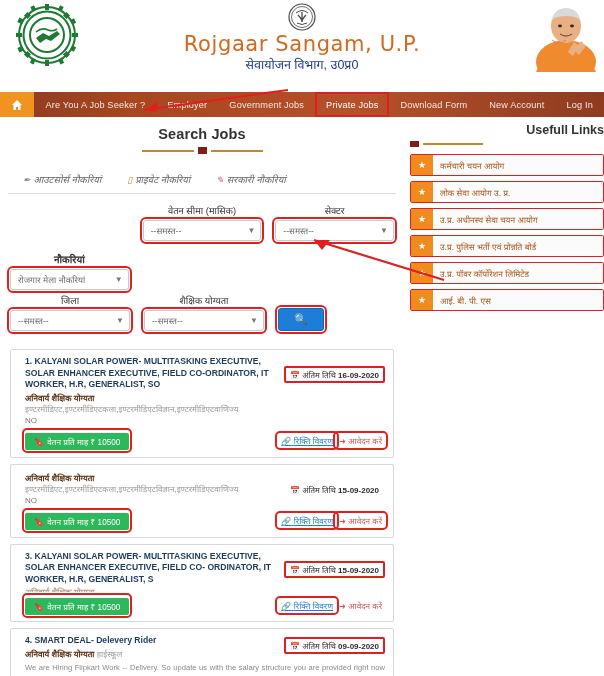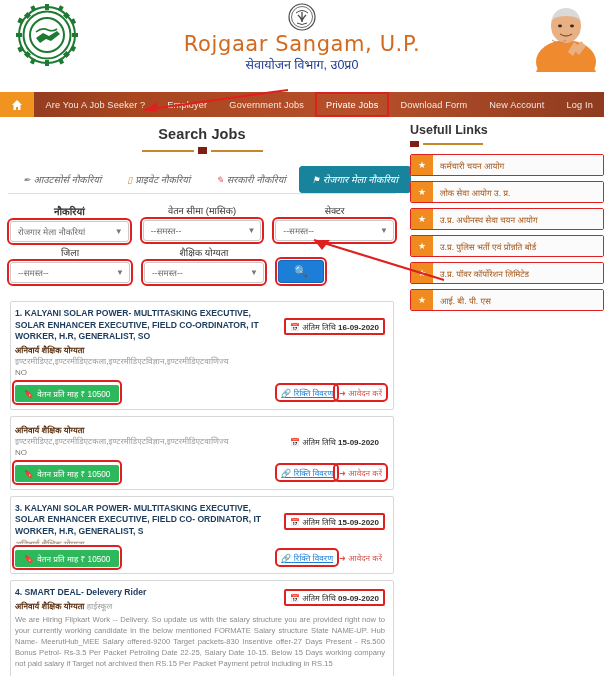--- a/index.html
+++ b/index.html
@@ -87,40 +87,40 @@
   .form { padding: 10px 2px 12px 2px; }
   .form-row { display: flex; gap: 14px; }
   .fld { display: flex; flex-direction: column; }
   .fld.w1 { width: 120px; }
   .fld.w2 { width: 120px; }
   .fld.w3 { width: 120px; }
   .fld-label {
     font-size: 9.4px; text-align: center; color: #333; padding-bottom: 3px;
     white-space: nowrap;
   }
-  .fld-label.bold { font-weight: bold; font-size: 10px; }
+  .fld-label.bold { font-weight: bold; font-size: 10px; margin-top: 48px; }
   .sel {
     position: relative; height: 21px; border: 1px solid #c9c9c9; border-radius: 3px;
     background: #fff; display:flex; align-items:center; padding: 0 16px 0 7px;
     font-size: 8.6px; color: #6a6a6a;
   }
   .sel .chev {
     position:absolute; right: 5px; top: 50%; transform: translateY(-55%);
     font-size: 8px; color: #777;
   }
   .redbox { outline: 2px solid #e02020; outline-offset: 1px; }
   .searchbtn {
     width: 46px; height: 23px; background:#1c7ed6; border-radius:3px;
     display:flex; align-items:center; justify-content:center; color:#fff;
     font-size: 11px; border: 1px solid #1565b8; cursor:pointer;
   }
   .searchbtn-wrap { display:flex; align-items:flex-end; padding-bottom:0px; }
 
   
-  .ul-title { font-size: 12.5px; font-weight: bold; color: #333; }
+  .ul-title { font-size: 12.5px; font-weight: bold; color: #333; text-align: right; }
   .ul-deco { display:flex; align-items:center; margin-top: 4px; margin-bottom: 7px; }
   .ul-deco .sq { width: 9px; height: 6px; background:#7d1f13; }
   .ul-deco .line { width: 60px; height: 2px; background:#c8872a; margin-left: 4px; }
   .ul-item {
     display:flex; align-items:stretch; margin-bottom: 5px;
     border: 1px solid #e02020; border-radius: 2px; background:#fff;
     height: 22px; overflow:hidden; cursor:pointer;
   }
   .ul-star {
     width: 22px; background:#ef8b1f; color:#fff; display:flex;
@@ -128,21 +128,21 @@
   }
   .ul-text {
     flex:1; display:flex; align-items:center; padding-left: 7px;
     font-size: 8.4px; color: #a85a1e; background:#fbfbfb;
   }
 
   
   .jobs { padding: 6px 2px 0 2px; }
   .job-card {
     border: 1px solid #d8d8d8; border-radius: 2px; background:#fff;
-    margin-bottom: 6px; padding: 6px 8px 7px 4px; position: relative;
+    margin-bottom: 6px; padding: 6px 8px 7px 14px; position: relative;
   }
   .job-card.clipped { padding-bottom: 6px; }
   .job-title {
     font-size: 8.6px; font-weight: bold; color:#1b3a5c; line-height: 11.5px;
     padding-right: 104px;
   }
   .job-qual {
     font-size: 8.2px; color: #2b2b2b; line-height: 11px; margin-top: 2px;
     padding-right: 100px;
   }
@@ -284,23 +284,20 @@
       <div class="tabs">
         <div class="tab outsource">
           <span class="ticon">✒</span><span>आउटसोर्स नौकरियां</span>
         </div>
         <div class="tab private">
           <span class="ticon">▯</span><span>प्राइवेट नौकरियां</span>
         </div>
         <div class="tab govt">
           <span class="ticon">✎</span><span>सरकारी नौकरियां</span>
         </div>
-        <div class="tab active">
-          <span class="ticon">⚑</span><span>रोजगार मेला नौकरियां</span>
-        </div>
       </div>
 
       <div class="form">
         <div class="form-row">
           <div class="fld w1">
             <div class="fld-label bold">नौकरियां</div>
             <div class="sel redbox">
               <span>रोजगार मेला नौकरियां</span>
               <span class="chev">▼</span>
             </div>

